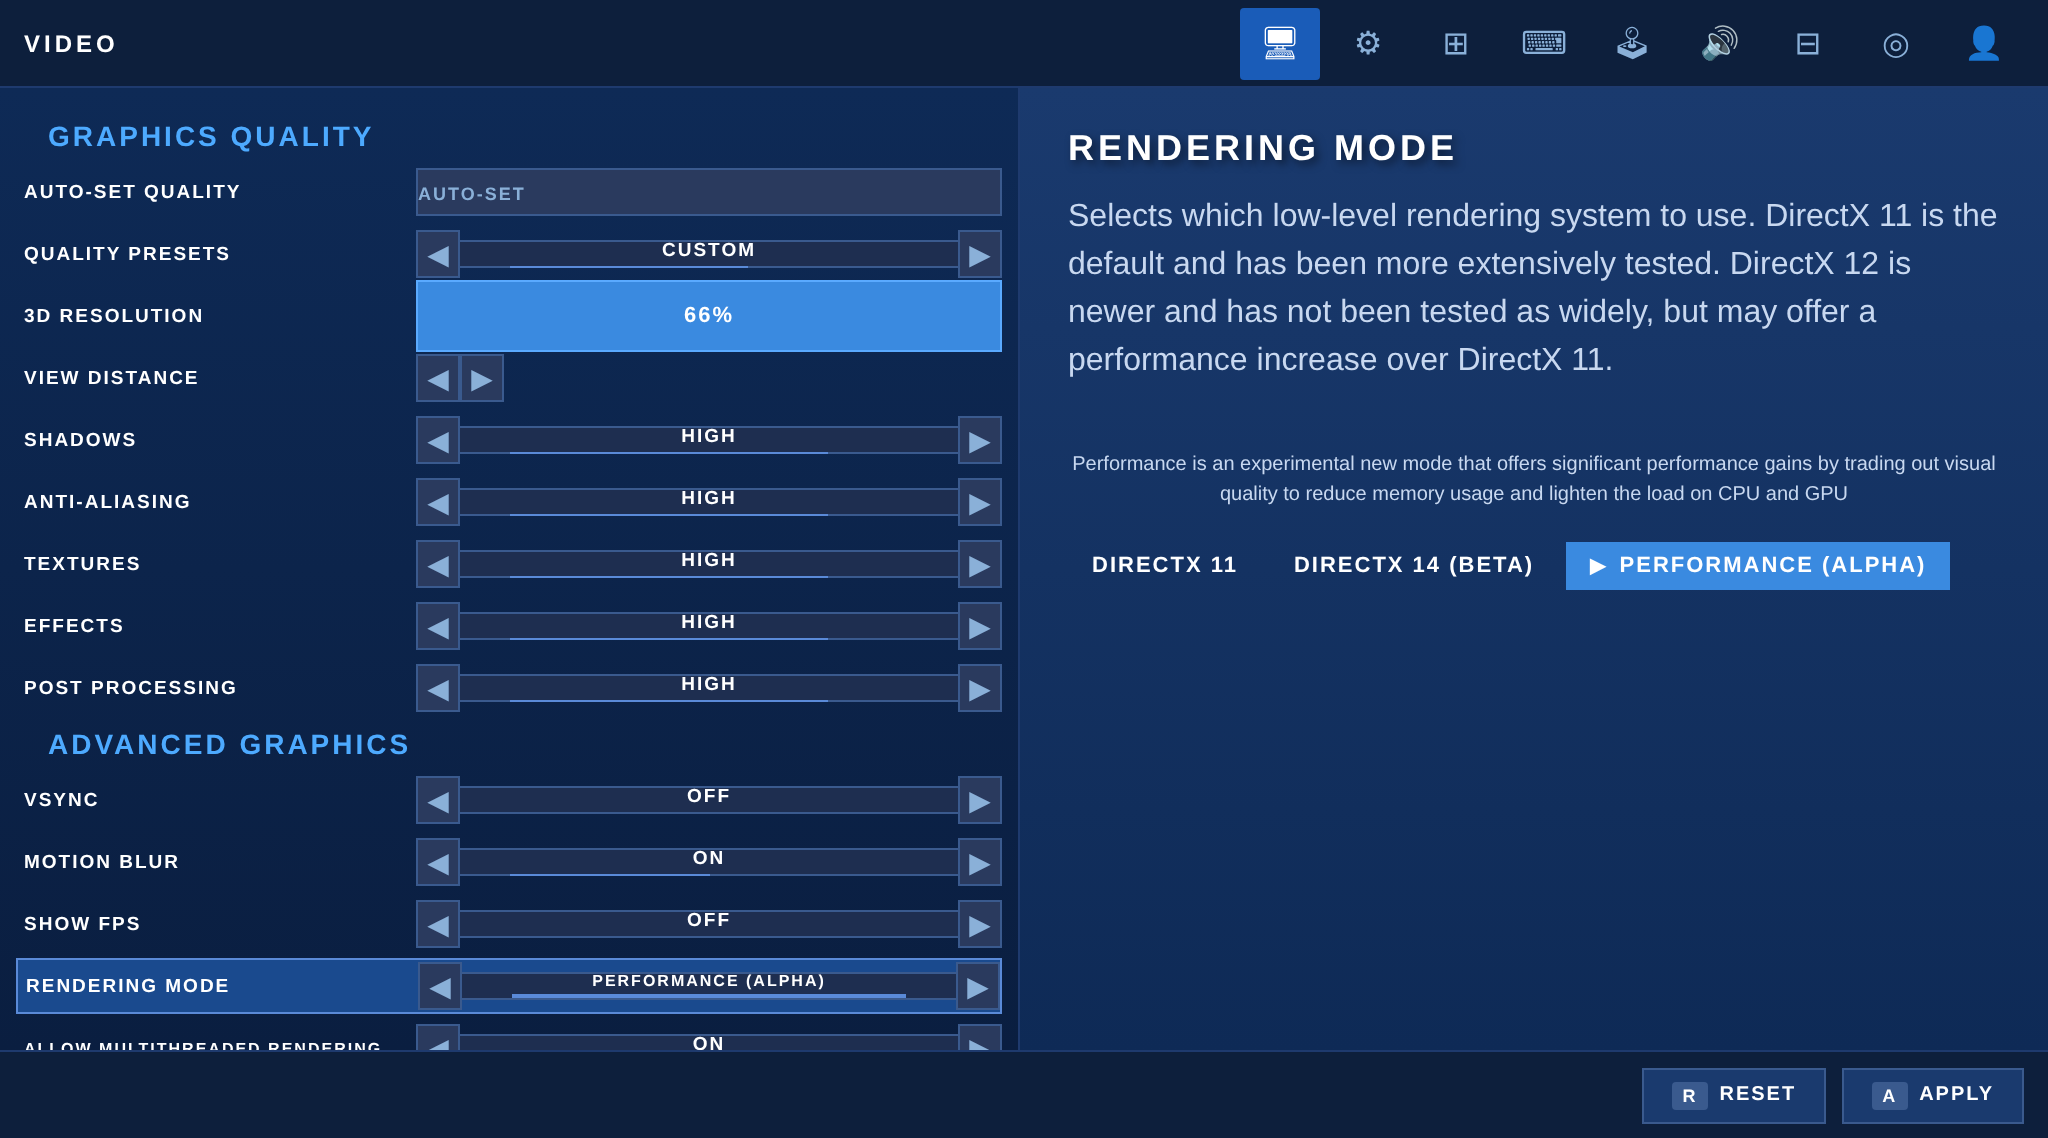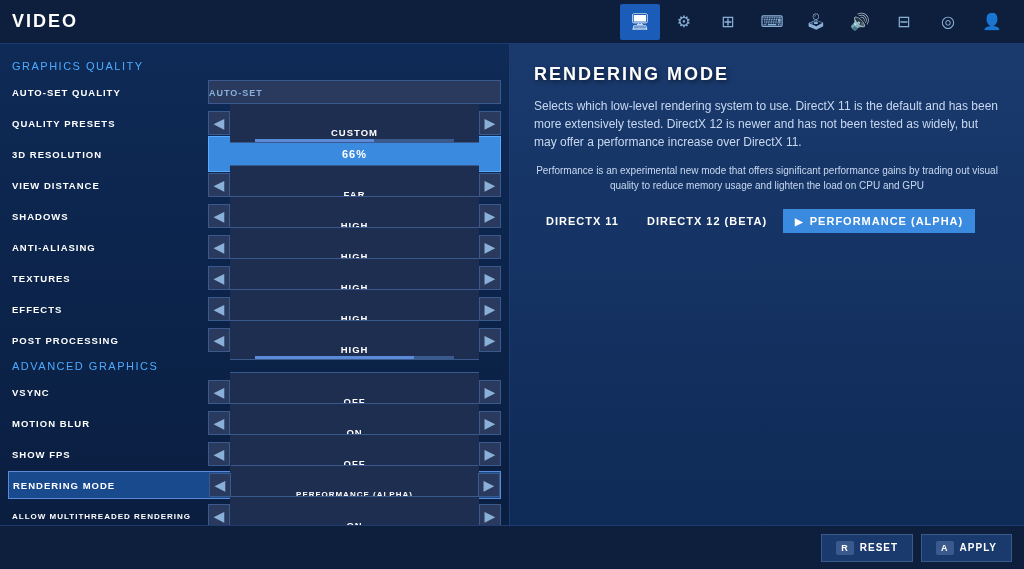--- a/index.html
+++ b/index.html
@@ -16,21 +16,21 @@
     .top-bar {
       width: 100%;
       height: 44px;
       background: #0d1f3c;
       display: flex;
       align-items: center;
       padding: 0 12px;
       border-bottom: 1px solid #1e3a6e;
     }
     .top-bar-title {
-      font-size: 18px;
+      font-size: 12px;
       font-weight: 900;
       letter-spacing: 2px;
       color: white;
       margin-right: auto;
     }
     .nav-icons {
       display: flex;
       gap: 4px;
       align-items: center;
     }
@@ -64,25 +64,25 @@
       background: linear-gradient(180deg, #0e2a56 0%, #0a1e40 100%);
       overflow-y: auto;
       padding: 10px 8px;
       border-right: 1px solid #1e3a6e;
     }
     .left-panel::-webkit-scrollbar { width: 4px; }
     .left-panel::-webkit-scrollbar-track { background: #0a1e40; }
     .left-panel::-webkit-scrollbar-thumb { background: #3a6ab0; }
 
     .section-title {
-      font-size: 11px;
-      font-weight: 400;
+      font-size: 14px;
+      font-weight: 700;
       letter-spacing: 1.5px;
       color: #4daaff;
-      margin: 6px 4px 6px 4px;
+      margin: 6px 4px 6px 16px;
       text-transform: uppercase;
     }
 
     .setting-row {
       display: flex;
       align-items: center;
       margin-bottom: 3px;
       height: 28px;
     }
     .setting-row.active-row {
@@ -137,28 +137,28 @@
       color: #8ab0d8;
       font-size: 14px;
       cursor: pointer;
       display: flex;
       align-items: center;
       justify-content: center;
       flex-shrink: 0;
     }
     .value-display {
       flex: 1;
-      height: 40px;
+      height: 14px;
       background: #1e2e50;
       border-top: 1px solid #3a5a8e;
       border-bottom: 1px solid #3a5a8e;
       display: flex;
       flex-direction: column;
       align-items: center;
-      justify-content: flex-end;
+      justify-content: space-between;
       position: relative;
     }
     .value-text {
       font-size: 9.5px;
       font-weight: 900;
       letter-spacing: 1px;
       color: white;
       text-transform: uppercase;
       line-height: 1;
     }
@@ -200,24 +200,24 @@
     .panel-title {
       font-size: 18px;
       font-weight: 900;
       letter-spacing: 2px;
       color: white;
       text-transform: uppercase;
       margin-bottom: 12px;
       text-shadow: 2px 2px 4px rgba(0,0,0,0.5);
     }
     .panel-desc {
-      font-size: 12px;
+      font-size: 16px;
       line-height: 1.5;
       color: #c8d8f0;
-      margin-bottom: 12px;
+      margin-bottom: 32px;
       font-weight: normal;
       font-family: Arial, sans-serif;
     }
     .panel-desc-2 {
       font-size: 10px;
       line-height: 1.5;
       color: #c8d8f0;
       margin-bottom: 16px;
       font-weight: normal;
       font-family: Arial, sans-serif;
@@ -334,26 +334,20 @@
           <span class="resolution-text">66%</span>
         </div>
       </div>
     </div>
 
     <div class="setting-row">
       <div class="setting-label">VIEW DISTANCE</div>
       <div class="setting-control">
         <div class="arrow-control">
           <button class="arrow-btn">◀</button>
-          <div class="value-display">
-            <span class="value-text">FAR</span>
-            <div class="value-bar">
-                <div class="value-bar-fill" style="width:75%"></div>
-              </div>
-          </div>
           <button class="arrow-btn">▶</button>
         </div>
       </div>
     </div>
 
     <div class="setting-row">
       <div class="setting-label">SHADOWS</div>
       <div class="setting-control">
         <div class="arrow-control">
           <button class="arrow-btn">◀</button>
@@ -518,21 +512,21 @@
 
   <div class="right-panel">
     <div class="panel-title">RENDERING MODE</div>
     <p class="panel-desc">Selects which low-level rendering system to use. DirectX 11 is the default and has been more extensively tested. DirectX 12 is newer and has not been tested as widely, but may offer a performance increase over DirectX 11.</p>
     <p class="panel-desc-2">Performance is an experimental new mode that offers significant performance gains by trading out visual quality to reduce memory usage and lighten the load on CPU and GPU</p>
     <div class="options-list">
       <div class="option-item">
         <span>DIRECTX 11</span>
       </div>
       <div class="option-item">
-        <span>DIRECTX 12 (BETA)</span>
+        <span>DIRECTX 14 (BETA)</span>
       </div>
       <div class="option-item selected">
         <span class="option-arrow">▶</span>
         <span>PERFORMANCE (ALPHA)</span>
       </div>
     </div>
   </div>
 
 </div>
 

